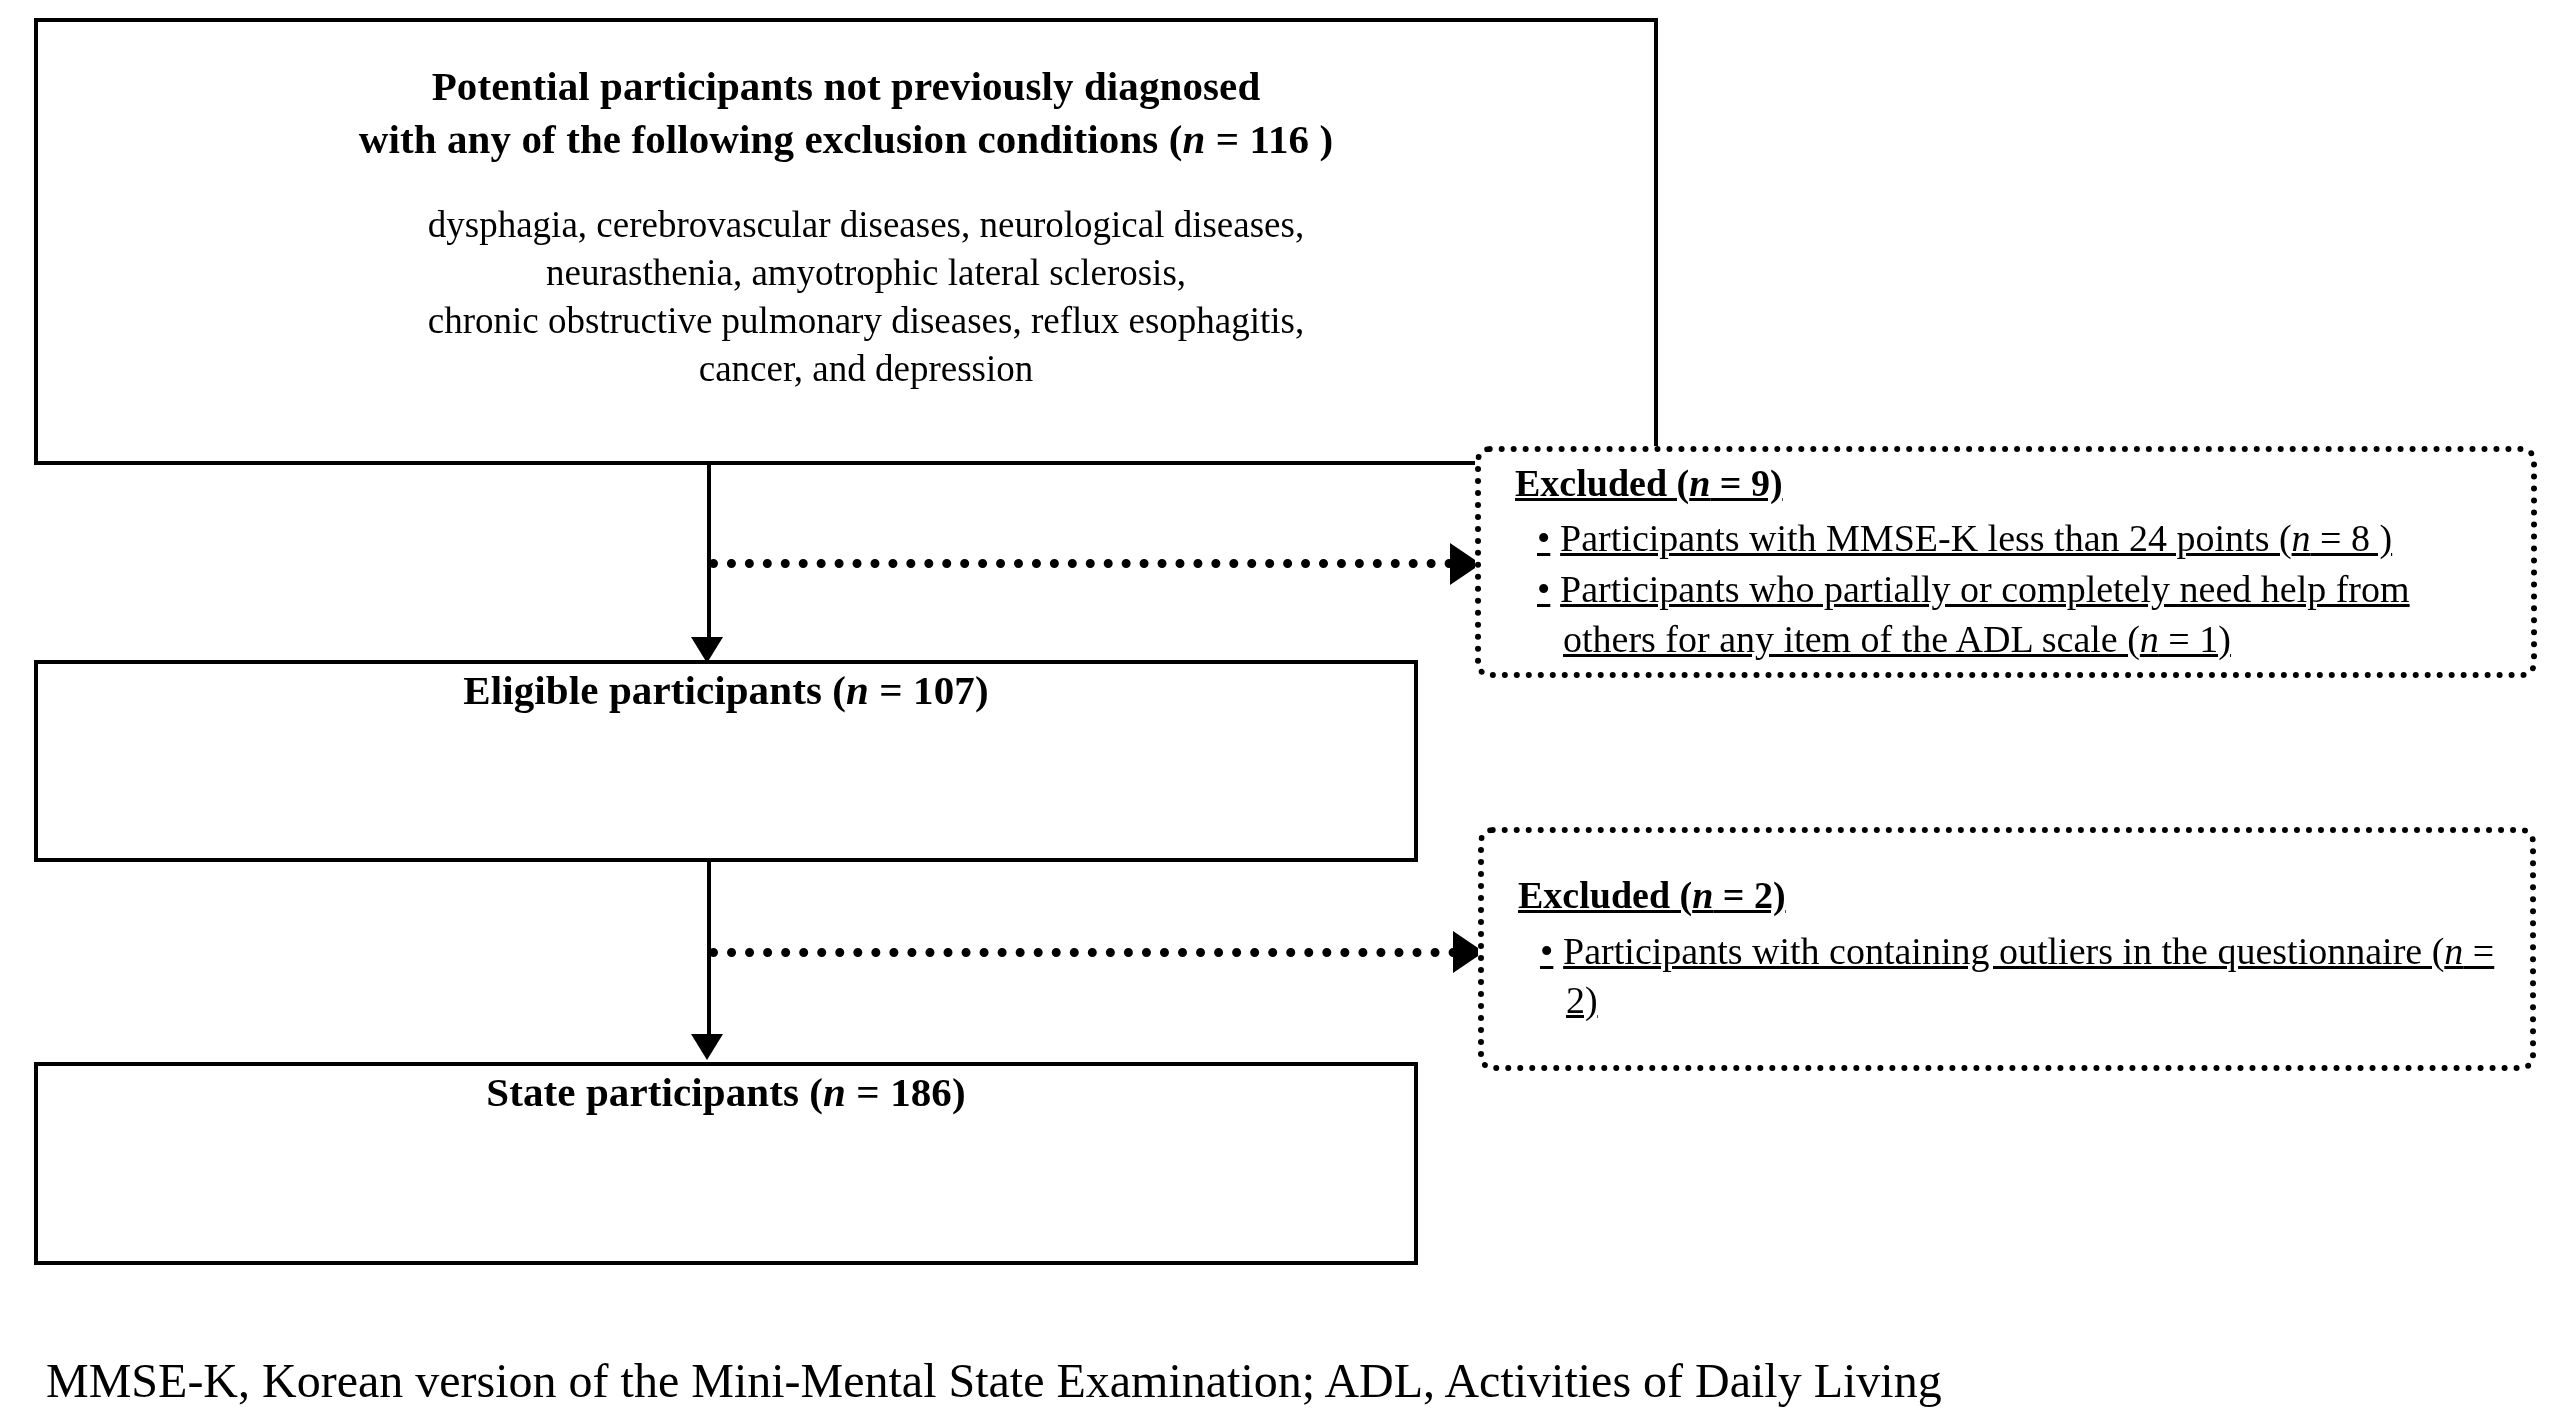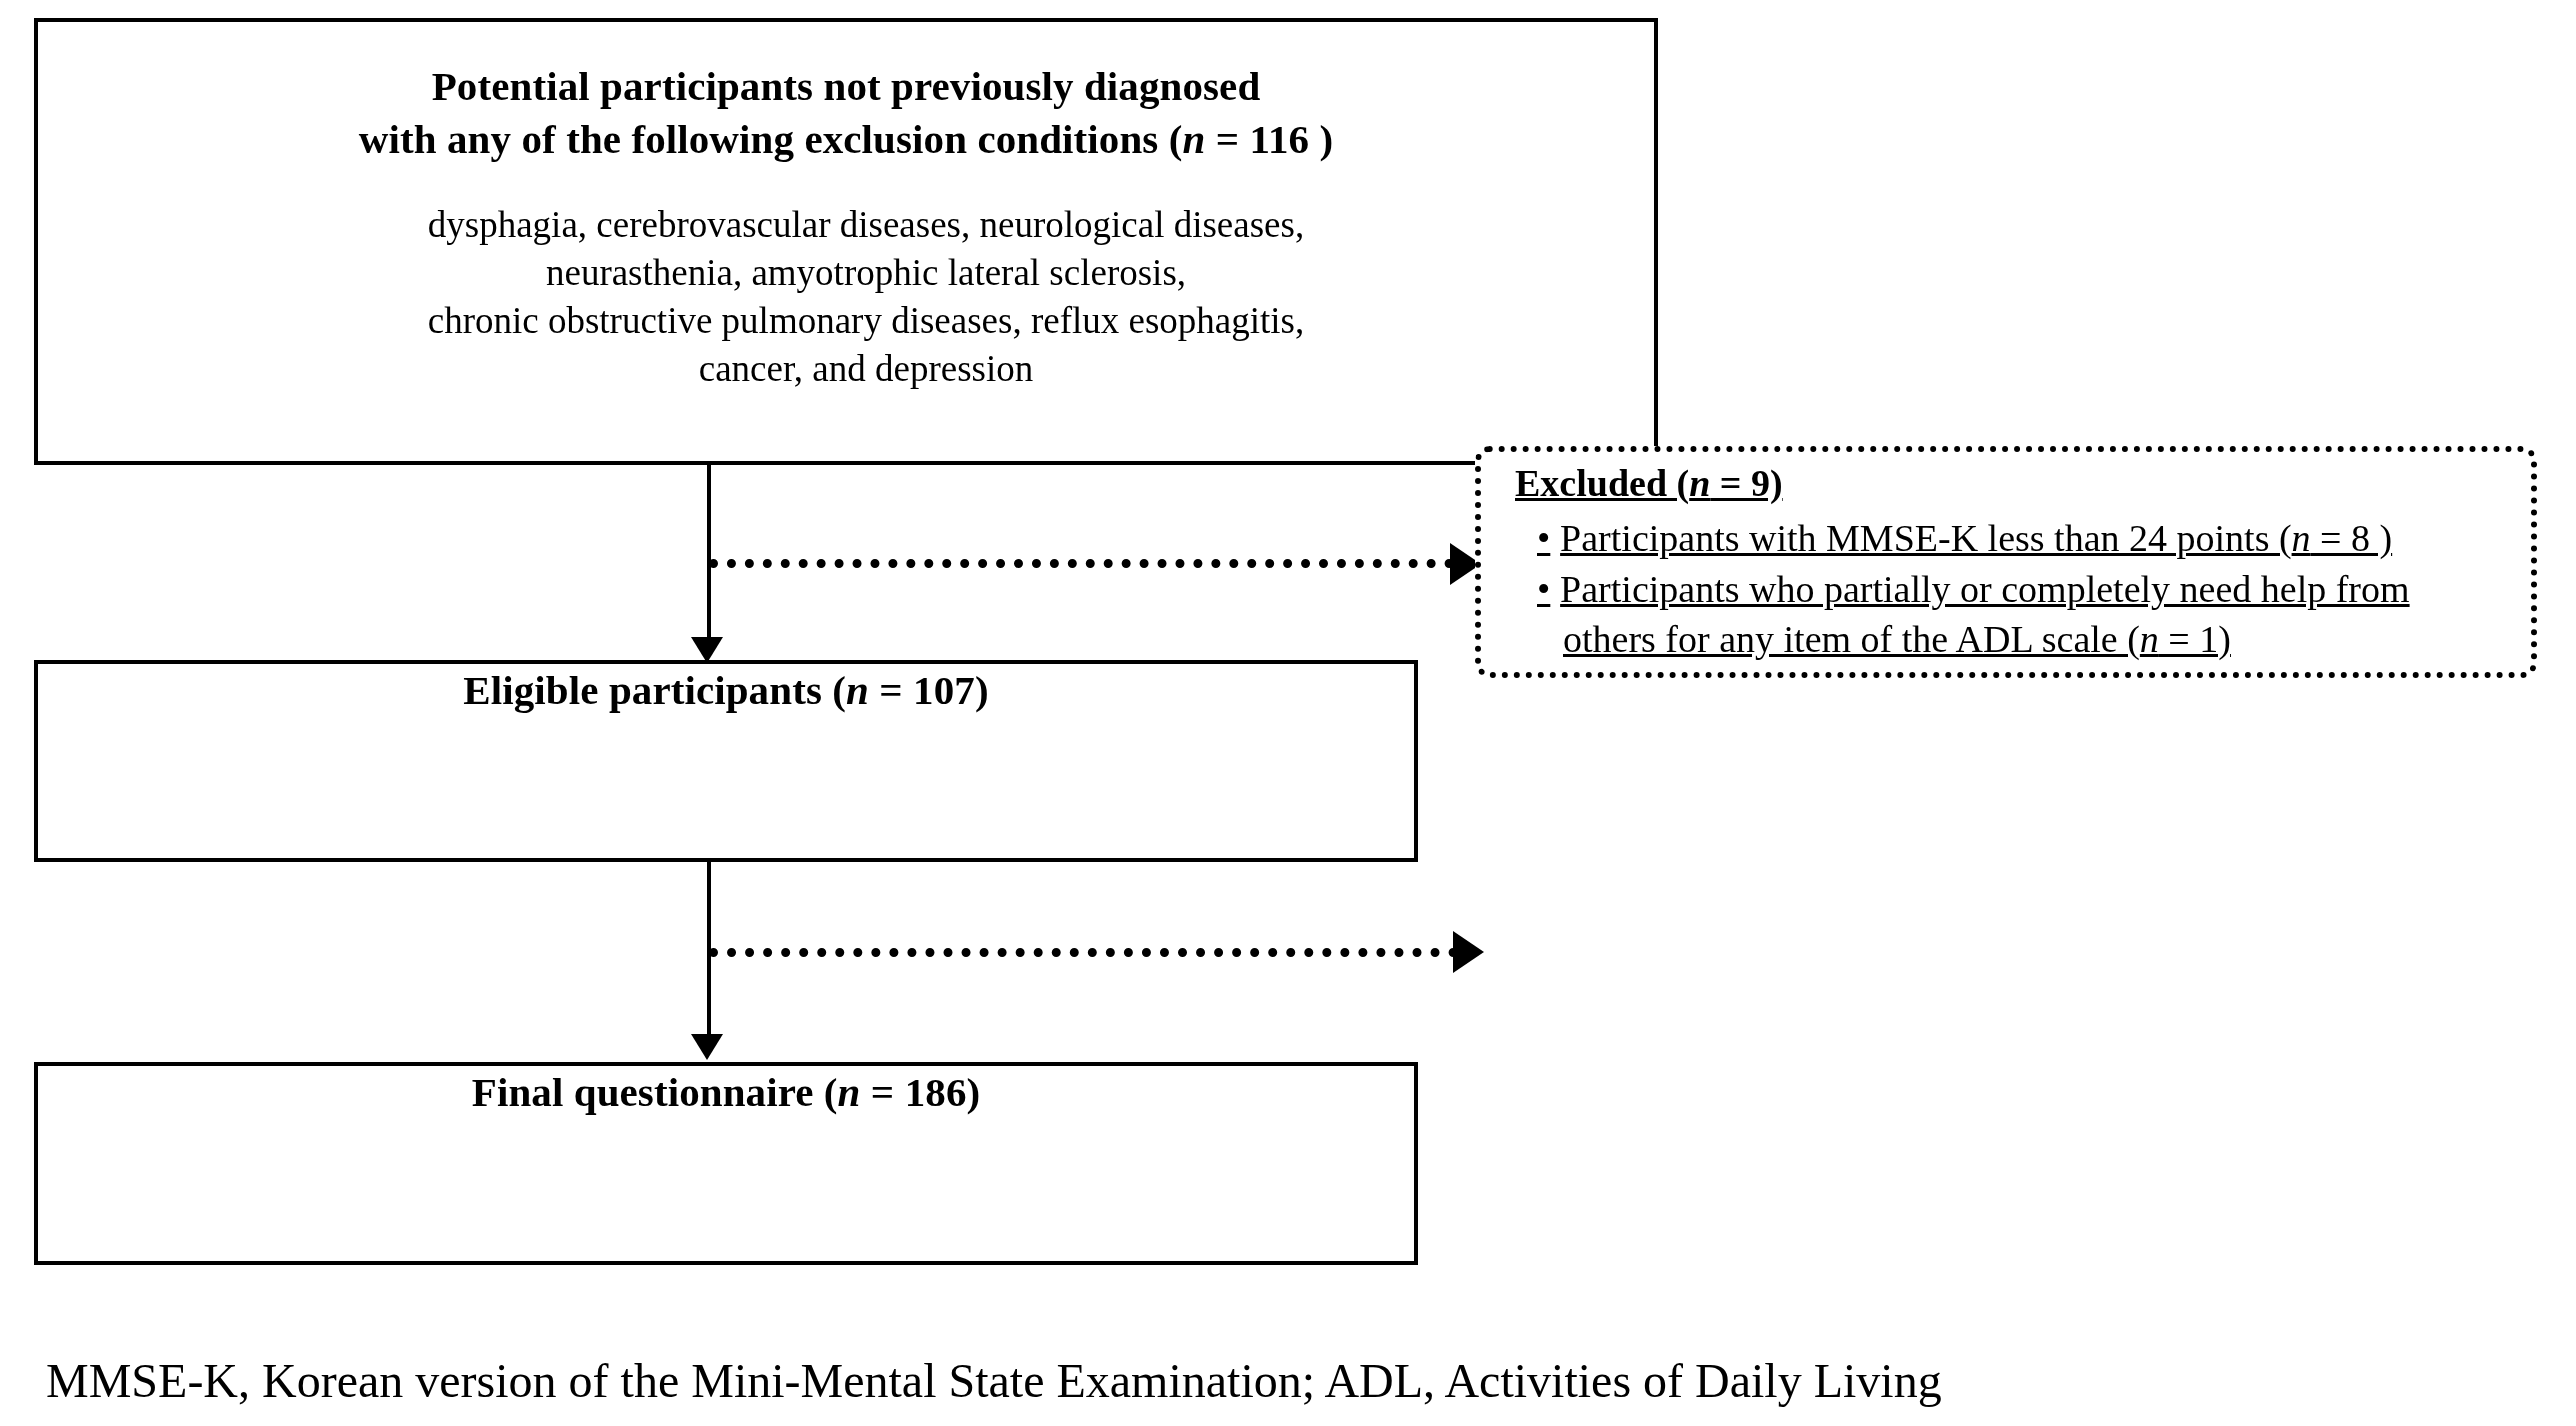--- a/index.html
+++ b/index.html
@@ -196,21 +196,27 @@
   <div class="solid-box" id="box-eligible">
     <div class="box-title"><span>Eligible participants (</span><span class="i">n</span><span> = 107)</span></div>
   </div>
 
   <div class="v-line" style="left:707px; top:862px; height:174px;"></div>
   <div class="v-arrowhead" style="left:691px; top:1034px;"></div>
 
   <div class="h-dotted" style="left:709px; top:948px; width:749px;"></div>
   <div class="h-arrowhead" style="left:1453px; top:931px;"></div>
 
+  <div class="dotted-box" id="box-excluded-2">
+    <div class="excl-heading"><span>Excluded (</span><span class="i">n</span><span> = 2)</span></div>
+    <ul class="excl-list">
+      <li class="excl-item"><span class="bullet">•</span><span>Participants with containing outliers in the questionnaire (</span><span class="i">n</span><span> = 2)</span></li>
+    </ul>
+  </div>
 
   <div class="solid-box" id="box-final">
-    <div class="box-title"><span>Final questionnaire (</span><span class="i">n</span><span> = 186)</span></div>
+    <div class="box-title"><span>State participants (</span><span class="i">n</span><span> = 186)</span></div>
   </div>
 
   <div id="footnote">MMSE-K, Korean version of the Mini-Mental State Examination; ADL, Activities of Daily Living</div>
 
 </div>
 
 
 </body></html>

